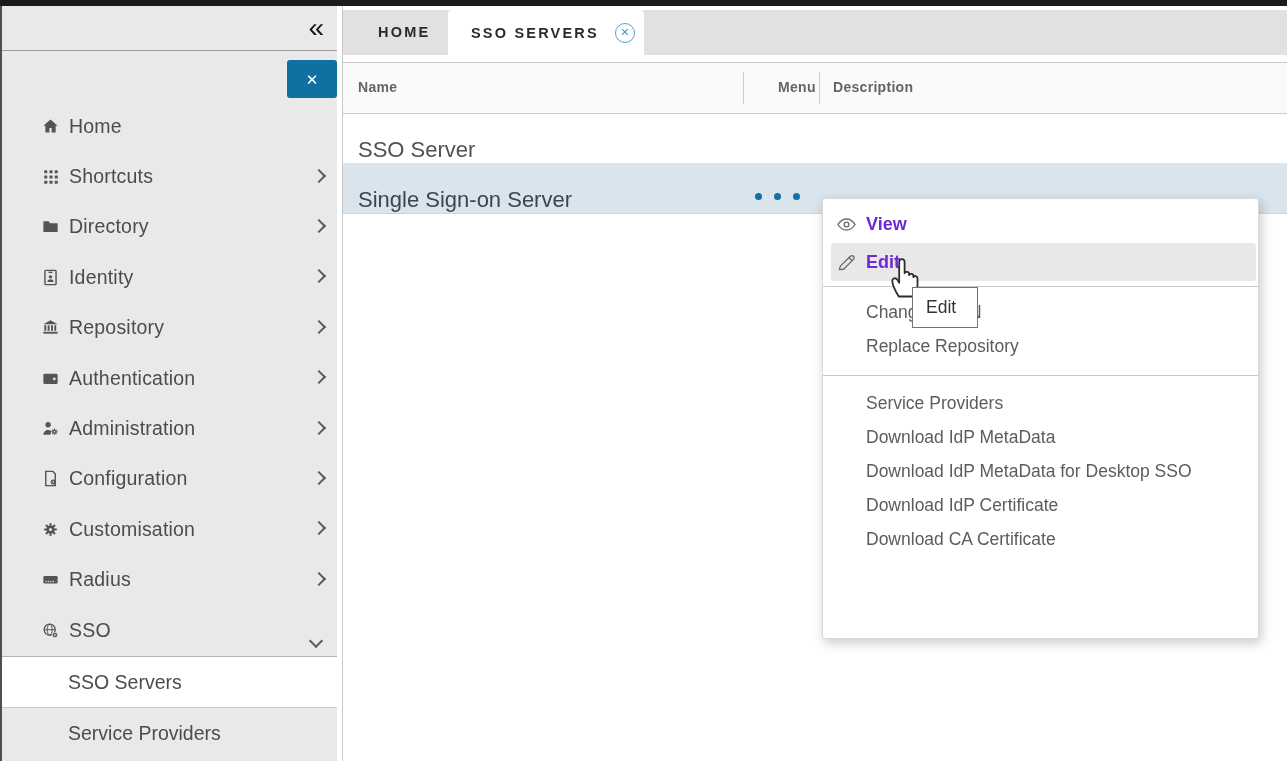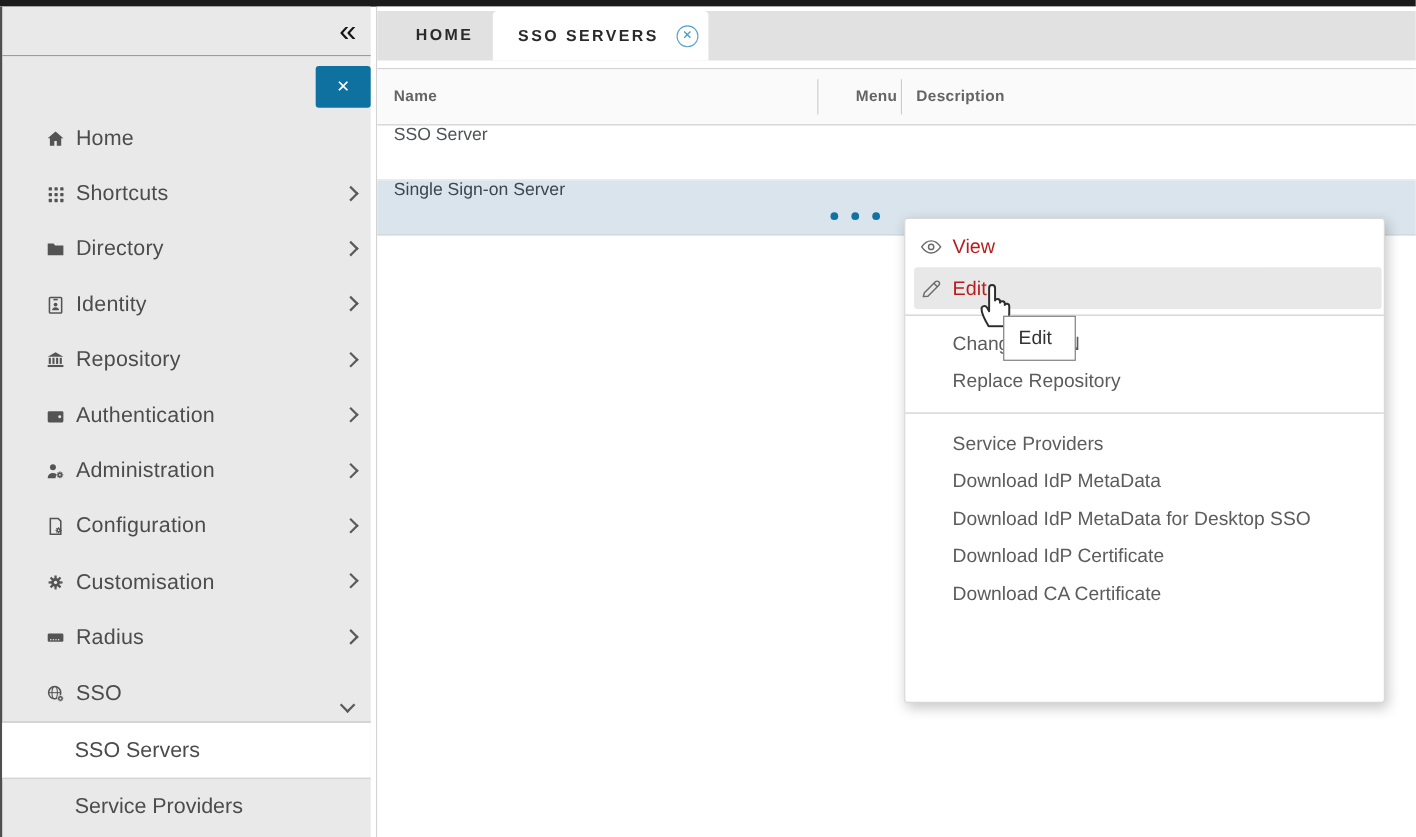--- a/index.html
+++ b/index.html
@@ -52,32 +52,32 @@
 
   .table{position:absolute;left:0;top:56px;right:0;border-top:1px solid #c9c9c9;}
   .thead{position:relative;height:50px;background:#fafafa;border-bottom:1px solid #cbcbcb;}
   .th{position:absolute;top:16px;font-size:14px;font-weight:700;color:#646464;letter-spacing:.3px;}
   .th-name{left:15px;}
   .th-menu{left:435px;}
   .th-desc{left:490px;}
   .vdiv{position:absolute;top:9px;width:1px;height:32px;background:#ccc;}
   .vdiv1{left:400px;}
   .vdiv2{left:476px;}
-  .trow{height:50px;display:flex;align-items:flex-start;padding-left:15px;font-size:16px;box-sizing:border-box;}
+  .trow{height:50px;display:flex;align-items:flex-end;padding-left:15px;font-size:22px;box-sizing:border-box;}
   .row1{background:#fff;border-bottom:1px solid #e3e3e3;color:#4e5256;}
   .row2{position:relative;background:#d9e4ec;border-bottom:1px solid #ccd6dd;color:#3e464c;}
   .dots{position:absolute;left:412px;top:29px;display:flex;cursor:pointer;}
   .dots i{width:7px;height:7px;border-radius:50%;background:#1073a1;margin-right:12px;display:block;}
 
   
   .ctx{position:absolute;left:822px;top:198px;width:437px;height:441px;background:#fff;
     border:1px solid #d8d8d8;border-radius:3px;box-shadow:2px 4px 12px rgba(0,0,0,.22);
     z-index:10;box-sizing:border-box;}
   .g1{padding:6px 0 5px;border-bottom:1px solid #c9c9c9;}
-  .mi{height:38px;display:flex;align-items:center;padding-left:13px;font-size:18px;color:#b91c1c;cursor:pointer;}
+  .mi{height:38px;display:flex;align-items:center;padding-left:13px;font-size:18px;color:#6d28d9;cursor:pointer;font-weight:bold;}
   .mi.hl{background:#e8e8e8;margin-left:8px;margin-right:2px;border-radius:3px;padding-left:5px;}
   .micon{width:21px;height:21px;margin-right:9px;display:flex;align-items:center;justify-content:center;flex:none;}
   .g2{padding:8px 0 12px;border-bottom:1px solid #c9c9c9;}
   .g3{padding-top:10px;}
   .mi2{height:34px;display:flex;align-items:center;padding-left:43px;font-size:17.5px;color:#5c5c5c;cursor:pointer;}
 
   
   .cursor{position:absolute;left:886px;top:253px;width:36px;height:45px;z-index:25;}
   .tooltip{position:absolute;left:912px;top:287px;width:66px;height:41px;background:#fff;
     border:1px solid #737373;z-index:30;font-size:17.5px;color:#333;line-height:39px;

